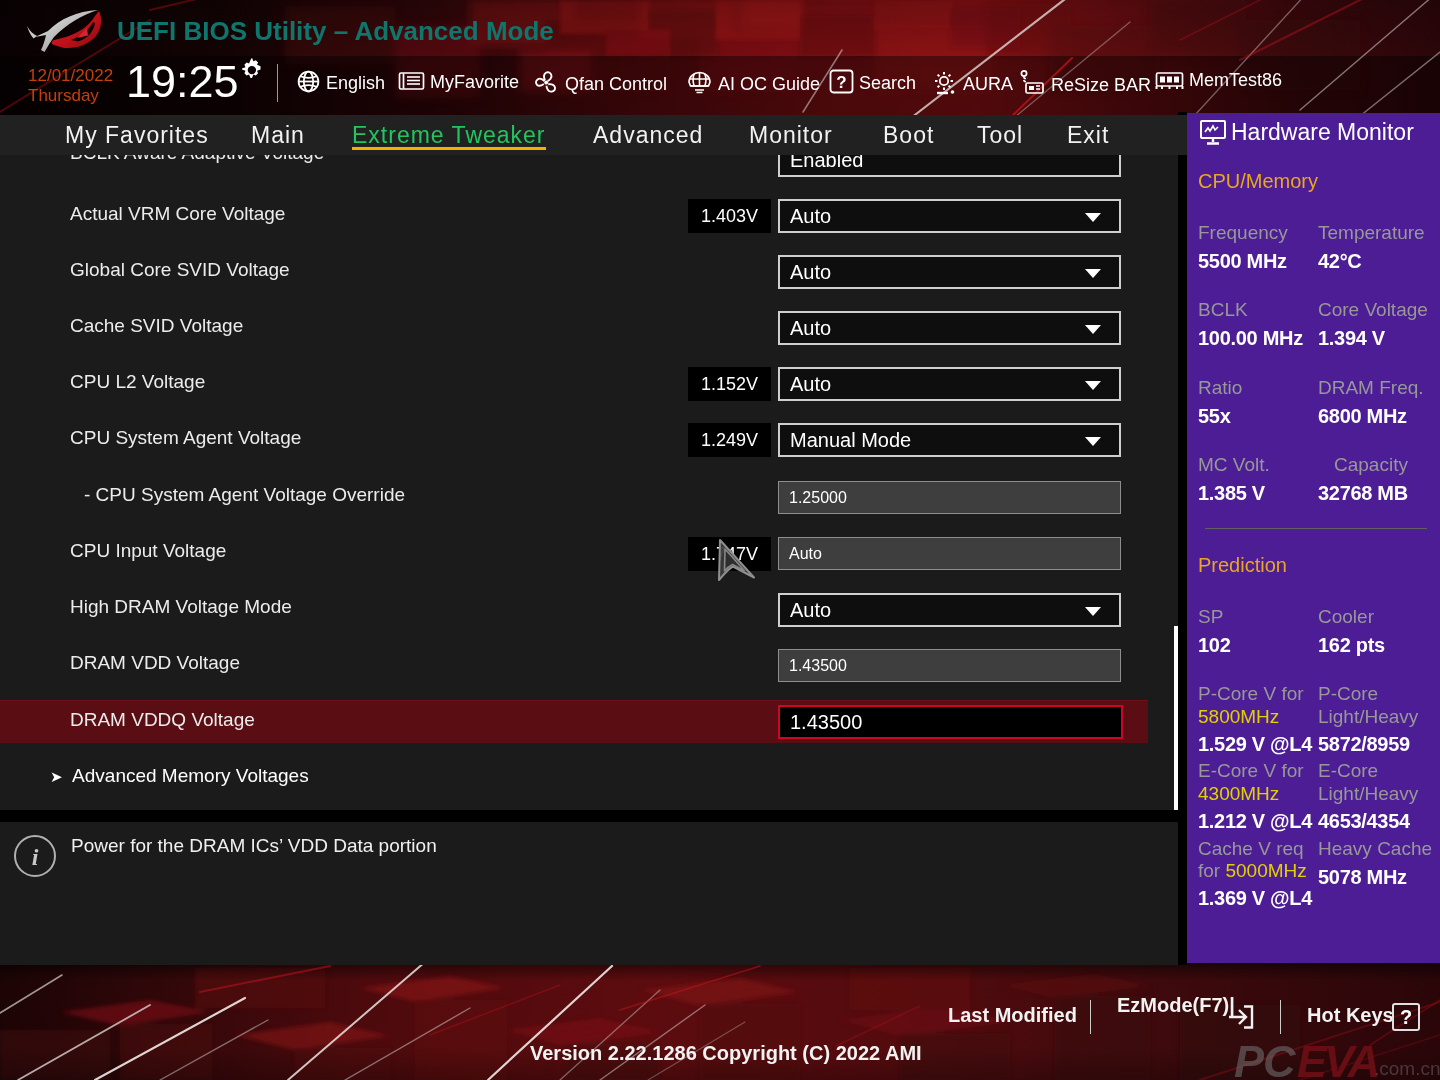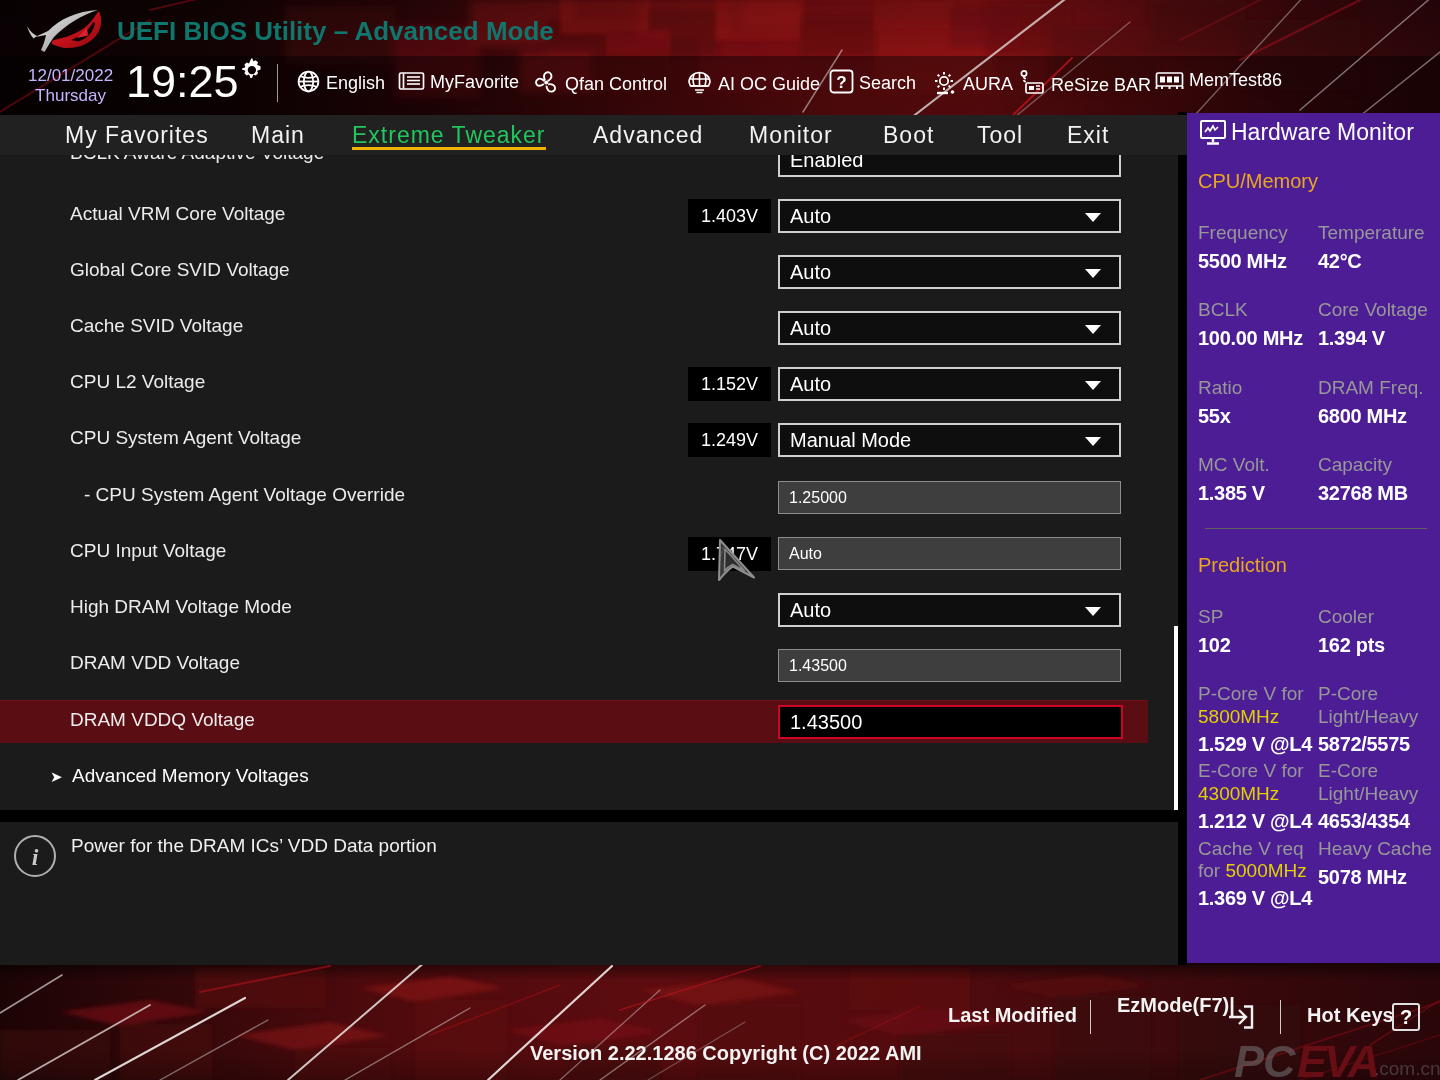--- a/index.html
+++ b/index.html
@@ -2,21 +2,21 @@
 <html><head>
 <meta charset="utf-8">
 <style>
   * { margin:0; padding:0; box-sizing:border-box; }
   html,body { width:1440px; height:1080px; overflow:hidden; }
   body { font-family:"Liberation Sans",sans-serif; background:#160407; position:relative; }
   .abs { position:absolute; }
   #bg { position:absolute; left:0; top:0; width:1440px; height:1080px; }
   
   #title { left:117px; top:16px; font-size:26px; color:#0f766e; font-weight:700; letter-spacing:0px; }
-  #datebox { left:28px; top:66px; color:#c4b5fd; font-size:17px; line-height:20px;text-align:center; }
+  #datebox { left:28px; top:66px; color:#c2410c; font-size:17px; line-height:20px; }
   #time { left:126px; top:56px; color:#fff; font-size:45px; font-weight:400; }
   .menuitem { color:#fff; font-size:18px; font-weight:400; top:69px; white-space:nowrap; }
   .mico { display:inline-block; vertical-align:-5px; margin-right:5px; }
   #hsep { left:277px; top:64px; width:1px; height:38px; background:#9a9a9a; }
   
   #tabbar { left:0; top:115px; width:1226px; height:40px; background:#212121; }
   .tab { position:absolute; top:10px; font-size:23px; line-height:21px; color:#f2f2f2; font-weight:400; letter-spacing:1px; white-space:nowrap; }
   .tabsel { color:#22c55e; border-bottom:3px solid #f0b400; padding-bottom:1px; }
   
   #content { left:0; top:155px; width:1178px; height:810px; background:#1b1b1b; overflow:hidden; }
@@ -355,39 +355,39 @@
   <div class="sb sblab" style="left:131px; top:186px;">Core Voltage</div>
   <div class="sb sbval" style="left:11px; top:214px;">100.00 MHz</div>
   <div class="sb sbval" style="left:131px; top:214px;">1.394 V</div>
 
   <div class="sb sblab" style="left:11px; top:264px;">Ratio</div>
   <div class="sb sblab" style="left:131px; top:264px;">DRAM Freq.</div>
   <div class="sb sbval" style="left:11px; top:292px;">55x</div>
   <div class="sb sbval" style="left:131px; top:292px;">6800 MHz</div>
 
   <div class="sb sblab" style="left:11px; top:341px;">MC Volt.</div>
-  <div class="sb sblab" style="left:131px; top:341px;text-align:right;">Capacity</div>
+  <div class="sb sblab" style="left:147px; top:341px;text-align:right;">Capacity</div>
   <div class="sb sbval" style="left:11px; top:369px;">1.385 V</div>
   <div class="sb sbval" style="left:131px; top:369px;">32768 MB</div>
 
   <div class="sb" style="left:18px; top:415px; width:222px; height:1px; background:#606060;"></div>
 
   <div class="sb sborange" style="left:11px; top:441px;">Prediction</div>
 
   <div class="sb sblab" style="left:11px; top:493px;">SP</div>
   <div class="sb sblab" style="left:131px; top:493px;">Cooler</div>
   <div class="sb sbval" style="left:11px; top:521px;">102</div>
   <div class="sb sbval" style="left:131px; top:521px;">162 pts</div>
 
   <div class="sb sblab" style="left:11px; top:570px;">P-Core V for</div>
   <div class="sb sblab sbyel" style="left:11px; top:593px;">5800MHz</div>
   <div class="sb sbval" style="left:11px; top:620px;">1.529 V @L4</div>
   <div class="sb sblab" style="left:131px; top:570px;">P-Core</div>
   <div class="sb sblab" style="left:131px; top:593px;">Light/Heavy</div>
-  <div class="sb sbval" style="left:131px; top:620px;">5872/5575</div>
+  <div class="sb sbval" style="left:131px; top:620px;">5872/8959</div>
 
   <div class="sb sblab" style="left:11px; top:647px;">E-Core V for</div>
   <div class="sb sblab sbyel" style="left:11px; top:670px;">4300MHz</div>
   <div class="sb sbval" style="left:11px; top:697px;">1.212 V @L4</div>
   <div class="sb sblab" style="left:131px; top:647px;">E-Core</div>
   <div class="sb sblab" style="left:131px; top:670px;">Light/Heavy</div>
   <div class="sb sbval" style="left:131px; top:697px;">4653/4354</div>
 
   <div class="sb sblab" style="left:11px; top:725px;">Cache V req</div>
   <div class="sb sblab" style="left:11px; top:747px;">for <span class="sbyel">5000MHz</span></div>

